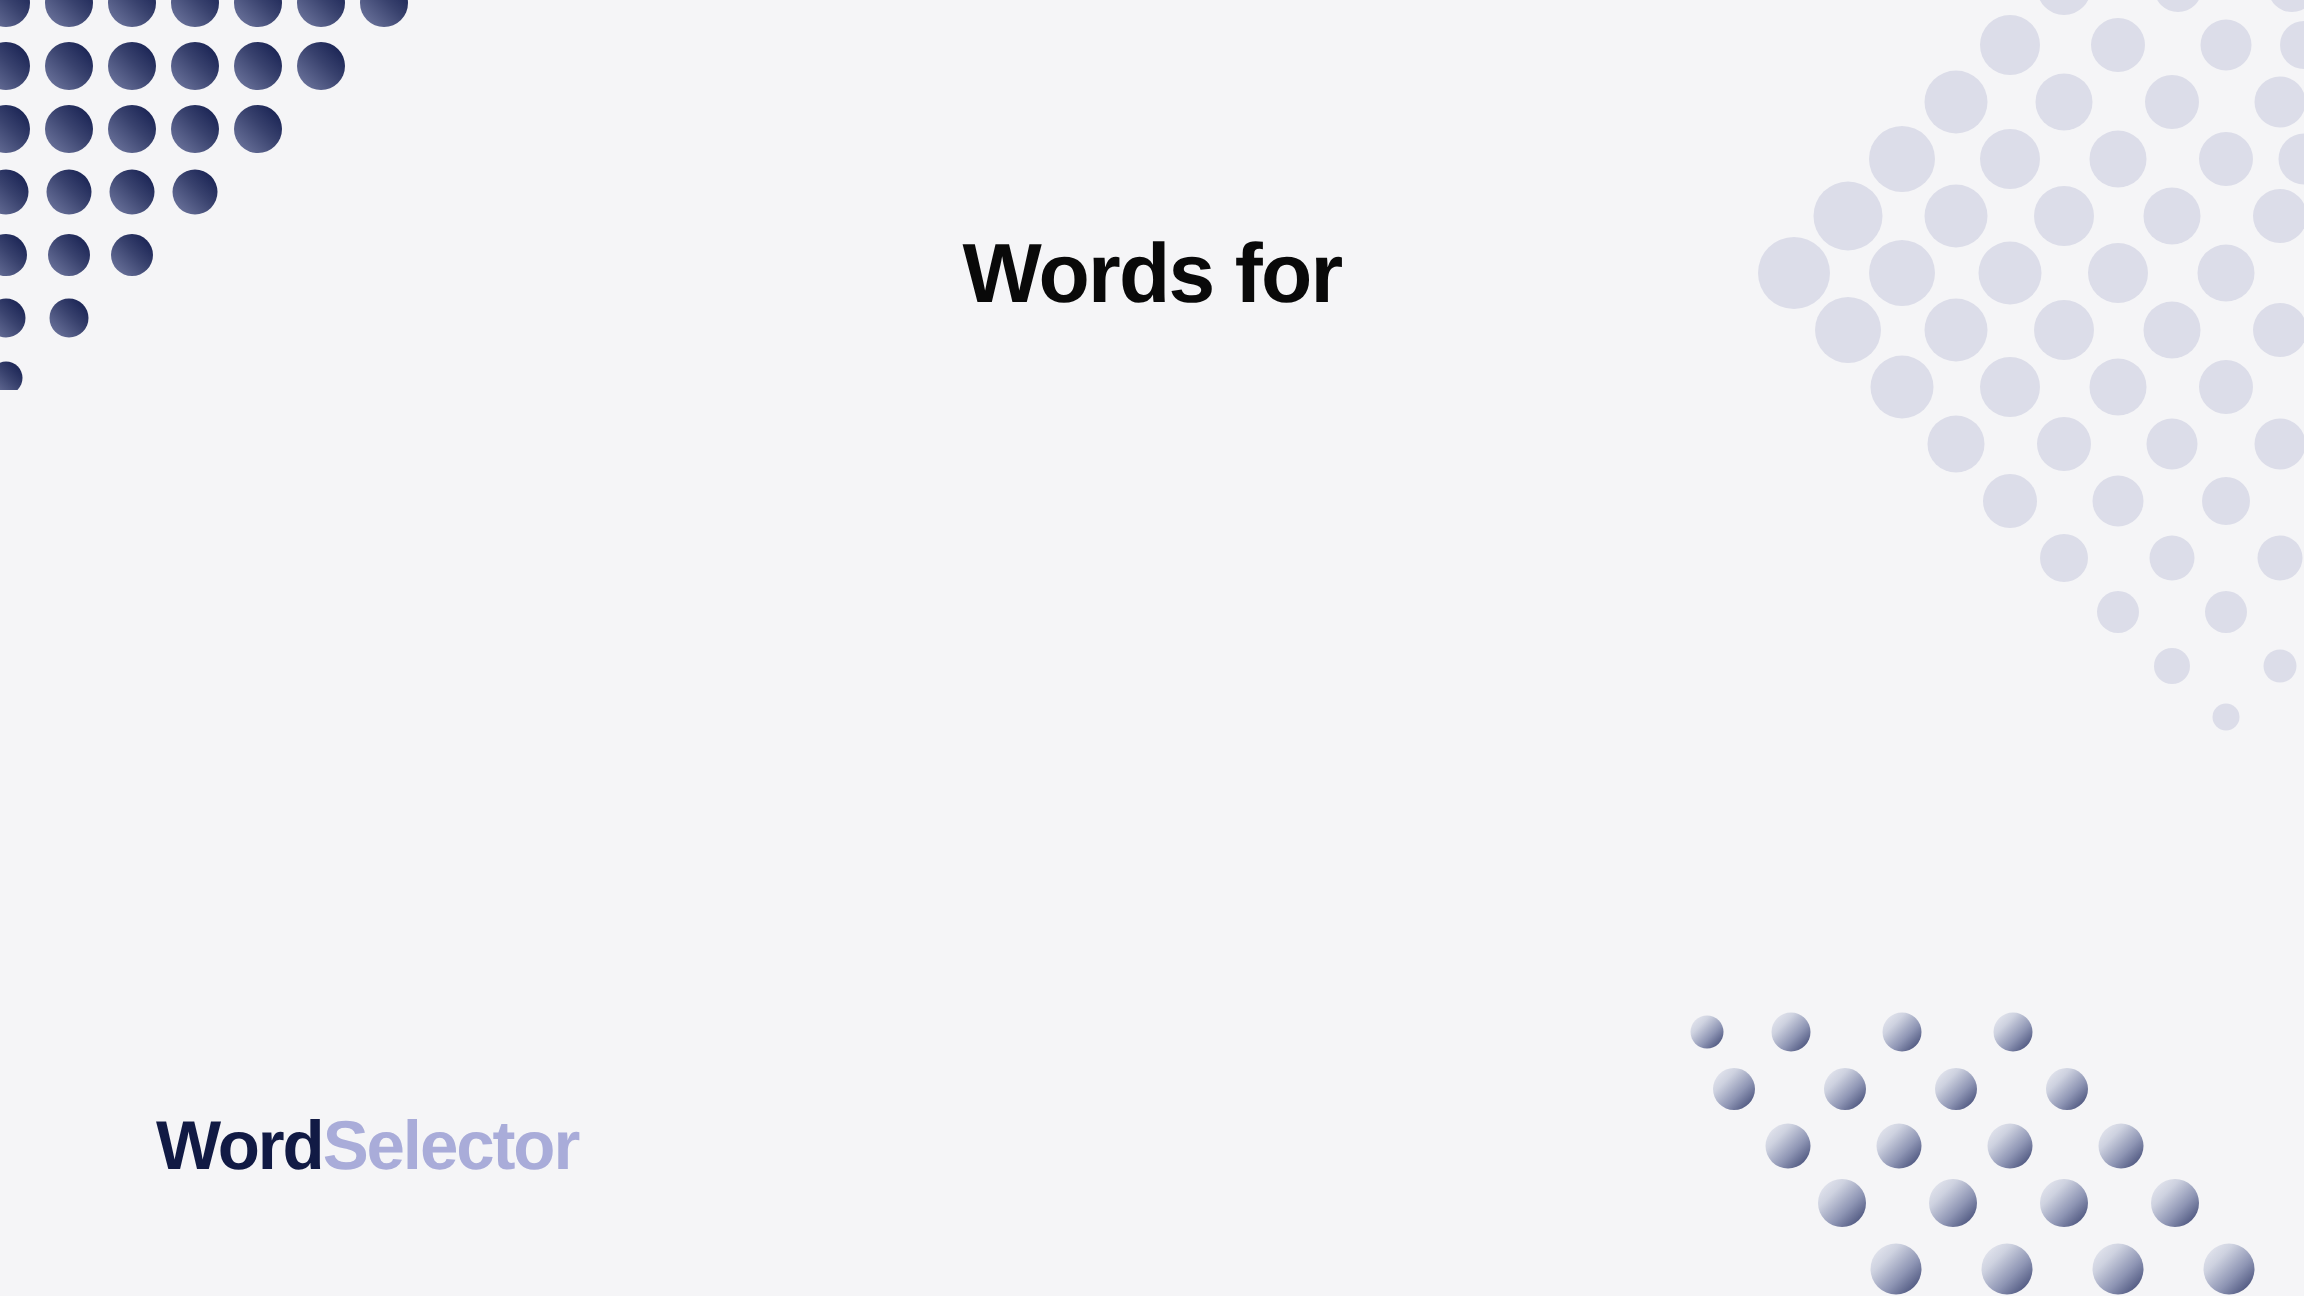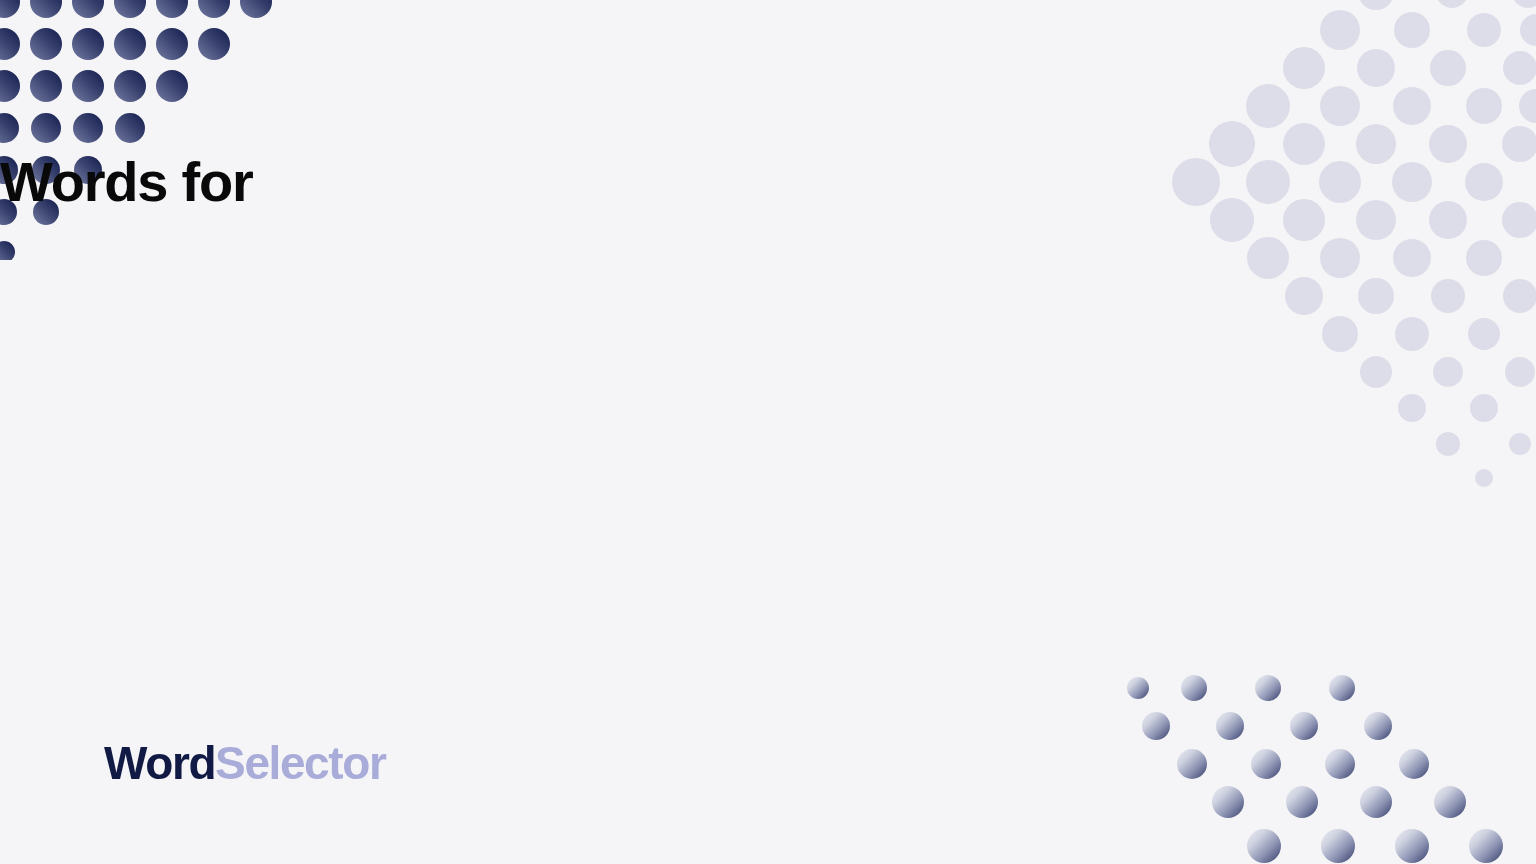--- a/index.html
+++ b/index.html
@@ -38,21 +38,21 @@
 
   
   .content {
     position: absolute;
     left: 0;
     right: 0;
     top: 0;
     height: 640px;
     display: flex;
     flex-direction: column;
-    align-items: flex-start;
+    align-items: center;
     justify-content: flex-start;
     padding-top: 152px;
   }
 
   .eyebrow {
     font-size: 56px;
     font-weight: 700;
     letter-spacing: -1.2px;
     color: #090909;
     line-height: 1.08;

